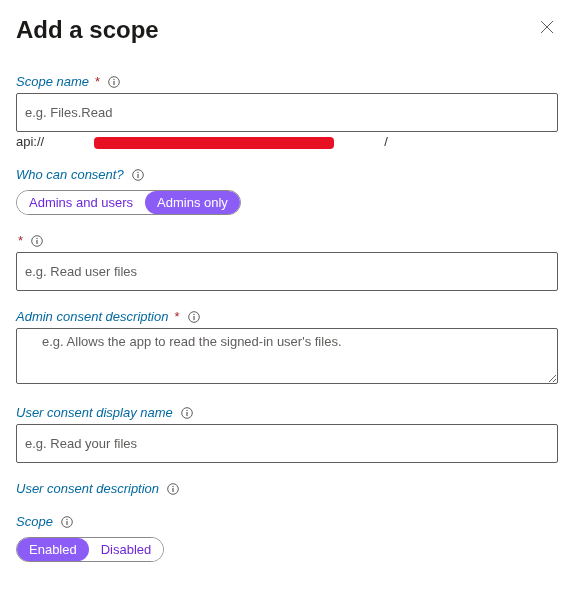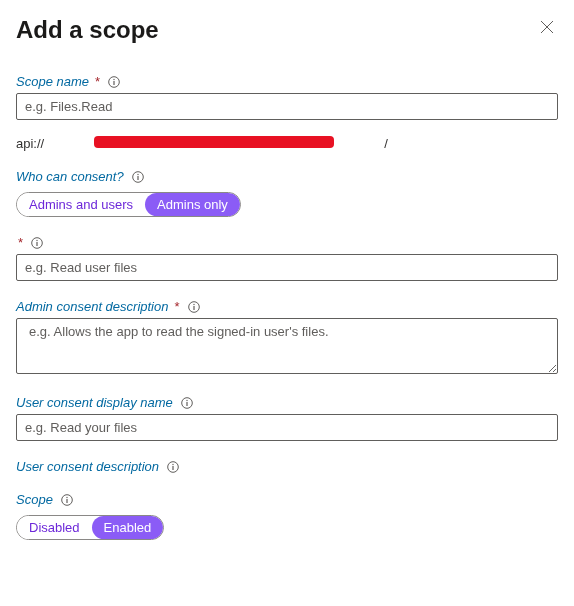--- a/index.html
+++ b/index.html
@@ -59,52 +59,52 @@
       align-items: center;
       justify-content: center;
       margin-left: 4px;
     }
     .info-icon svg {
       width: 12px;
       height: 12px;
     }
     .text-input {
       width: 100%;
-      padding: 5px 8px;
+      padding: 11px 8px;
       font-size: 13px;
       font-family: inherit;
       border: 1px solid #605e5c;
       border-radius: 2px;
       color: #323130;
       background: #ffffff;
     }
     .text-input::placeholder {
       color: #605e5c;
     }
     .textarea {
       width: 100%;
       min-height: 56px;
-      padding: 5px 12px;
+      padding: 5px 25px;
       font-size: 13px;
       font-family: inherit;
       border: 1px solid #605e5c;
       border-radius: 2px;
       color: #323130;
       background: #ffffff;
       resize: vertical;
     }
     .textarea::placeholder {
       color: #605e5c;
     }
     .api-prefix-row {
       display: flex;
-      align-items: flex-start;
-      font-size: 13px;
-      color: #323130;
-      margin-top: 16px;
+      align-items: flex-end;
+      font-size: 13px;
+      color: #323130;
+      margin-top: 2px;
       gap: 48px;
     }
     .redacted {
       display: inline-block;
       width: 240px;
       height: 12px;
       background: #e81123;
       border-radius: 4px;
       margin: 0 2px;
     }
@@ -241,16 +241,16 @@
     <span class="label">Scope</span>
     <span class="info-icon">
       <svg viewBox="0 0 12 12">
           <circle cx="6" cy="6" r="5.3" fill="none" stroke="#605e5c" stroke-width="1"></circle>
           <circle cx="6" cy="3.5" r="0.7" fill="#605e5c"></circle>
           <rect x="5.4" y="5" width="1.2" height="4" fill="#605e5c"></rect>
         </svg>
     </span>
   </div>
   <div class="segmented">
+    <button class="segment selected">Enabled</button>
     <button class="segment">Disabled</button>
-    <button class="segment selected">Enabled</button>
   </div>
 </div>
 
 </body></html>

